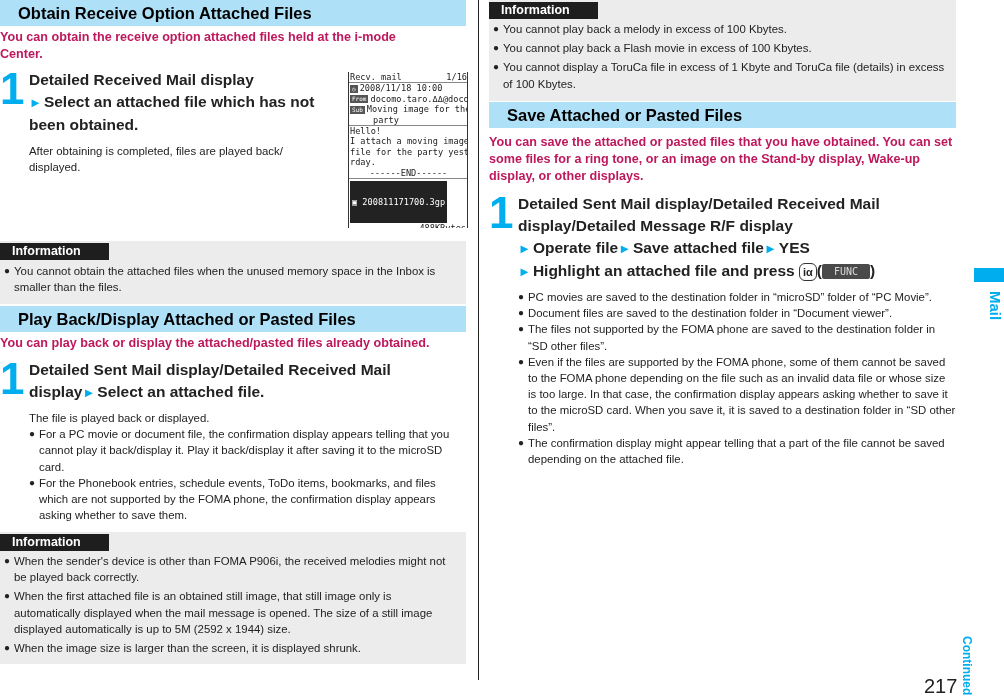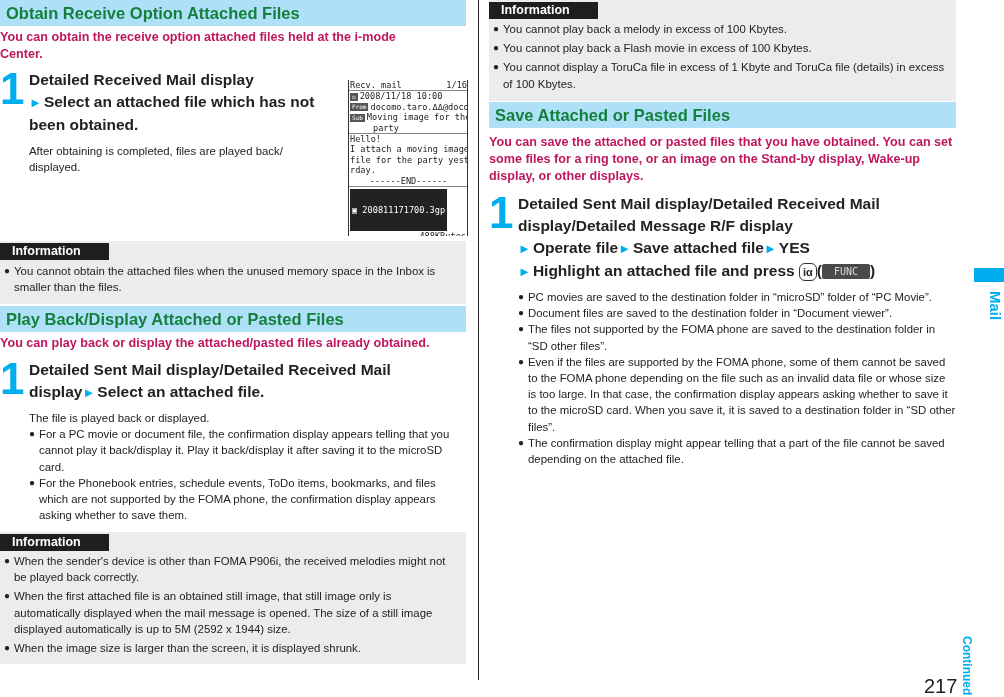--- a/index.html
+++ b/index.html
@@ -8,21 +8,21 @@
     background:#ffffff; color:#1a1a1a;
     font-family:"Liberation Sans", sans-serif;
   }
   .col { position:absolute; top:0; }
   .col-left { left:0; width:466px; }
   .col-right { left:489px; width:467px; }
   .divider { position:absolute; left:478px; top:0; width:1px; height:680px; background:#222; }
 
   .sec-head {
     background:#aee1f7; font-weight:bold; font-size:16.5px;
-    padding:3px 6px; height:20px; line-height:20px; color:#15803d;
+    padding:3px 18px; height:20px; line-height:20px; color:#000000;
   }
   .lead { font-weight:bold; font-size:12.6px; line-height:17px; margin:3px 0 0 0; color:#be185d; }
 
   .step { position:relative; padding-left:29px; margin-top:6px; }
   .step-num {
     position:absolute; left:0; top:-2px; font-size:44px; font-weight:bold; color:#00aeef;
     line-height:44px; font-family:"Liberation Sans", sans-serif;
   }
   .step-title { font-weight:bold; font-size:15.5px; line-height:22px; color:#222; }
   .arrow { color:#00aeef; font-size:13px; margin-right:2px; }
@@ -37,21 +37,21 @@
     display:inline-block; background:#1e1e1e; color:#fff; font-weight:bold;
     font-size:12.5px; padding:0 28px 0 12px; height:17px; line-height:17px; margin-left:-4px;
   }
   .info-box .bullets li { margin-bottom:3px; }
 
   
   .phone {
     position:absolute; left:348px; top:72px; width:118px; height:156px;
     border-left:1px solid #333; border-right:1px solid #333;
     font-family:"DejaVu Sans Mono", monospace; font-size:8.6px; line-height:10.4px; color:#222;
-    background:#fff; overflow:hidden;margin-top:8px;
+    background:#fff; overflow:hidden;
   }
   .phone .row { white-space:nowrap; padding-left:1px; }
   .phone .sep { border-top:1px solid #888; }
   .phone .tag { display:inline-block; background:#555; color:#fff; font-size:6px; padding:0 2px; margin-right:2px; line-height:8px; vertical-align:middle; }
   .phone .file { background:#222; color:#fff; display:inline-block; padding:16px 2px; }
   .phone .right { text-align:right; padding-right:1px; }
 
   .func-key {
     display:inline-block; border:1.5px solid #333; border-radius:6px; padding:0 3px;
     font-size:11px; line-height:16px; vertical-align:middle; font-weight:bold;

